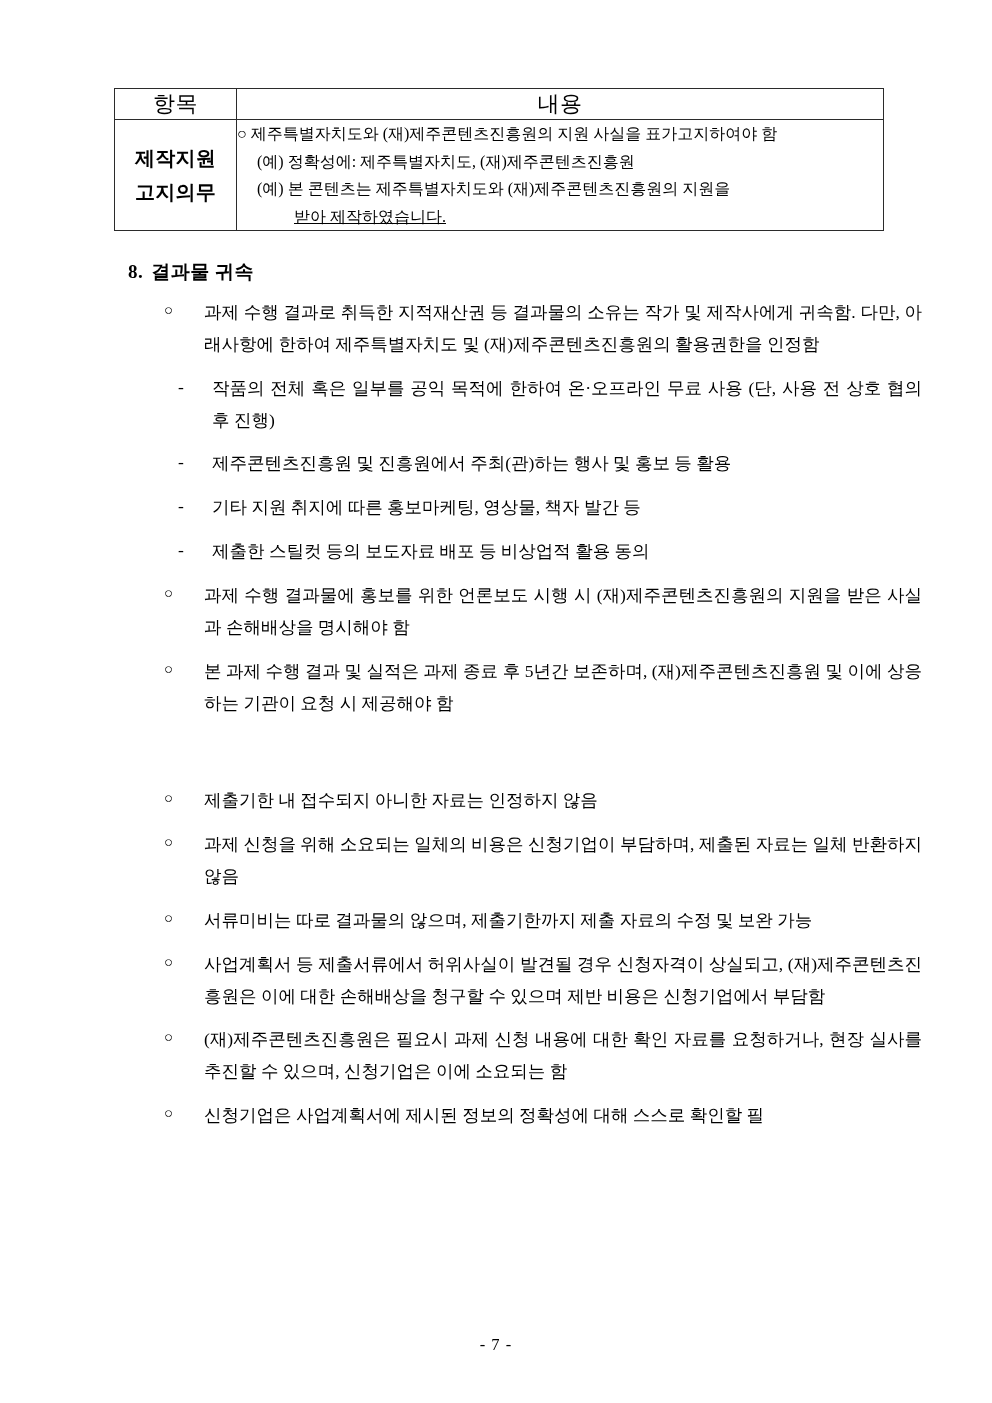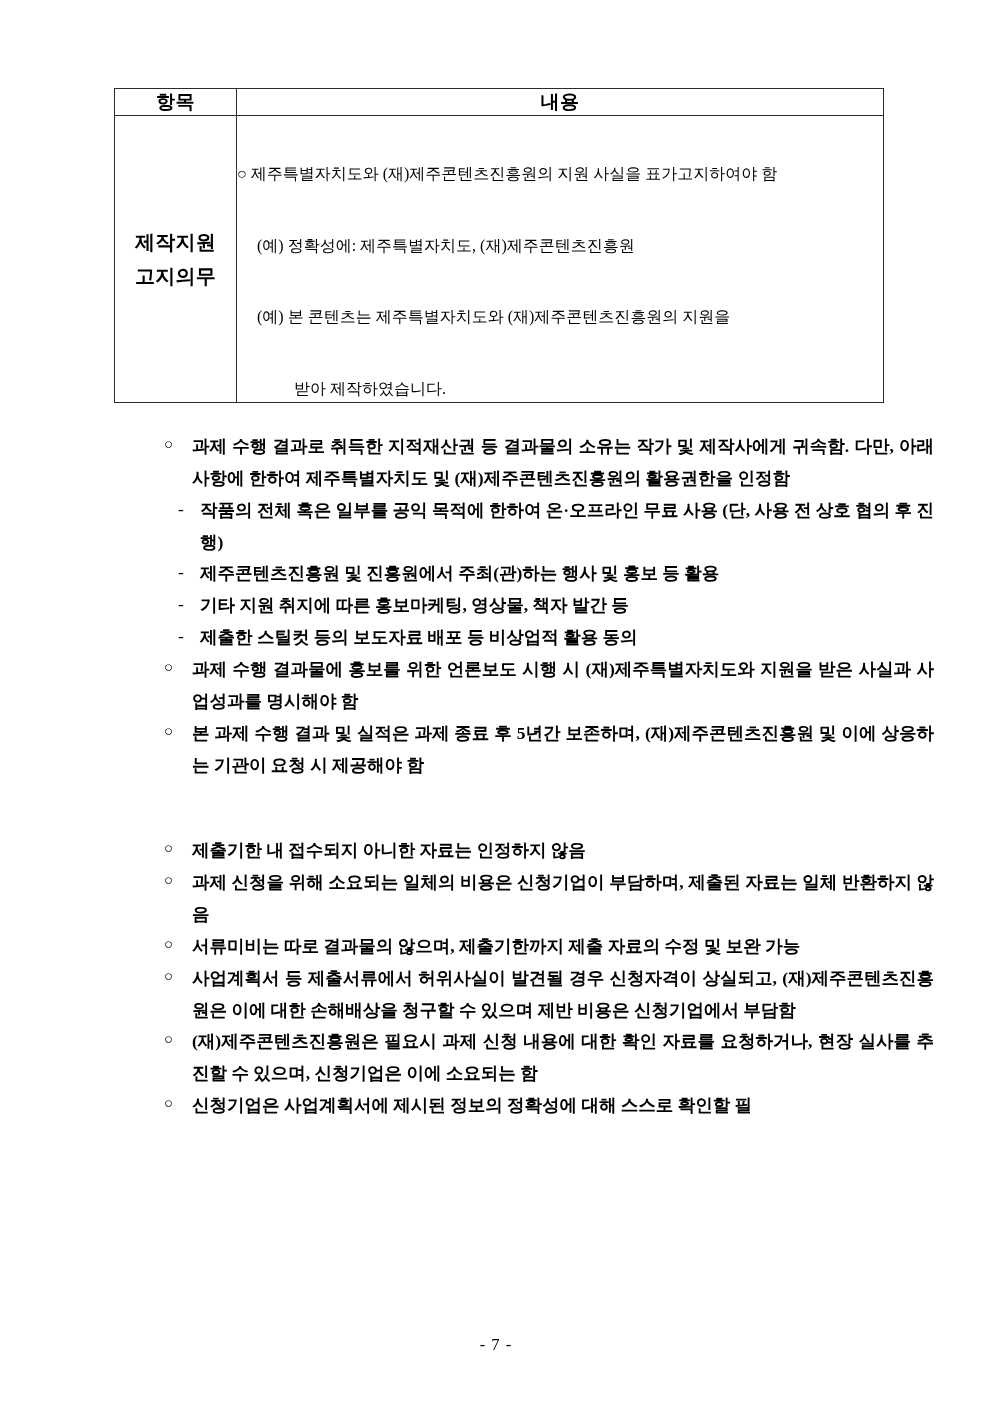--- a/index.html
+++ b/index.html
@@ -29,49 +29,49 @@
     margin: 0 auto 0 14px;
     table-layout: fixed;
   }
   table.info-table td, table.info-table th {
     border: 1px solid #2b2b2b;
     padding: 0;
     vertical-align: middle;
   }
   .th-cell {
     text-align: center;
-    font-weight: bold;
-    font-size: 19px;
+    font-weight: normal;
+    font-size: 22px;
     padding: 8px 0 9px 0;
     letter-spacing: 0.5px;
   }
   .col-item { width: 122px; }
   .row-label {
     text-align: center;
     font-weight: bold;
     font-size: 20px;
     line-height: 1.7;
     padding: 6px 0;
     letter-spacing: 0.3px;
   }
   .row-content {
     font-size: 16px;
     padding: 8px 10px 10px 12px;
     line-height: 1.72;
   }
   .row-content .ln {
     display: block;
     white-space: nowrap;
-    margin-top: 44px;
   }
   .row-content .ln.indent {
     padding-left: 20px;
   }
   .row-content .ln.indent2 {
     padding-left: 57px;
+    text-decoration: underline;
   }
 
   
   .section {
     margin-top: 28px;
   }
   .section-title {
     font-size: 19px;
     font-weight: bold;
     letter-spacing: 0.5px;
@@ -106,22 +106,21 @@
   li.item.dash {
     margin-left: 78px;
     padding-left: 22px;
     width: 756px;
   }
   li.item.dash > .bullet {
     font-size: 17.5px;
     top: -1px;
   }
   li.item p {
-    margin: 0;
-    font-weight: bold;
+    margin: 12px;
   }
 
   .gap-lg { height: 26px; }
 
   
   .page-number {
     position: absolute;
     left: 0;
     right: 0;
     bottom: 48px;
@@ -154,20 +153,23 @@
           <span class="ln">○ 제주특별자치도와 (재)제주콘텐츠진흥원의 지원 사실을 표가고지하여야 함</span>
           <span class="ln indent">(예) 정확성에: 제주특별자치도, (재)제주콘텐츠진흥원</span>
           <span class="ln indent">(예) 본 콘텐츠는 제주특별자치도와 (재)제주콘텐츠진흥원의 지원을</span>
           <span class="ln indent2">받아 제작하였습니다.</span>
         </td>
       </tr>
     </tbody>
   </table>
 
   <div class="section">
+    <div class="section-title">
+      <span class="num">8.</span><span>결과물 귀속</span>
+    </div>
     <ul class="items">
       <li class="item">
         <span class="bullet">○</span>
         <p>과제 수행 결과로 취득한 지적재산권 등 결과물의 소유는 작가 및 제작사에게 귀속함. 다만, 아래사항에 한하여 제주특별자치도 및 (재)제주콘텐츠진흥원의 활용권한을 인정함</p>
       </li>
       <li class="item dash">
         <span class="bullet">-</span>
         <p>작품의 전체 혹은 일부를 공익 목적에 한하여 온·오프라인 무료 사용 (단, 사용 전 상호 협의 후 진행)</p>
       </li>
       <li class="item dash">
@@ -177,21 +179,21 @@
       <li class="item dash">
         <span class="bullet">-</span>
         <p>기타 지원 취지에 따른 홍보마케팅, 영상물, 책자 발간 등</p>
       </li>
       <li class="item dash">
         <span class="bullet">-</span>
         <p>제출한 스틸컷 등의 보도자료 배포 등 비상업적 활용 동의</p>
       </li>
       <li class="item">
         <span class="bullet">○</span>
-        <p>과제 수행 결과물에 홍보를 위한 언론보도 시행 시 (재)제주특별자치도와 지원을 받은 사실과 사업성과를 명시해야 함</p>
+        <p>과제 수행 결과물에 홍보를 위한 언론보도 시행 시 (재)제주콘텐츠진흥원의 지원을 받은 사실과 손해배상을 명시해야 함</p>
       </li>
       <li class="item">
         <span class="bullet">○</span>
         <p>본 과제 수행 결과 및 실적은 과제 종료 후 5년간 보존하며, (재)제주콘텐츠진흥원 및 이에 상응하는 기관이 요청 시 제공해야 함</p>
       </li>
     </ul>
   </div>
 
   <div class="gap-lg"></div>
 

